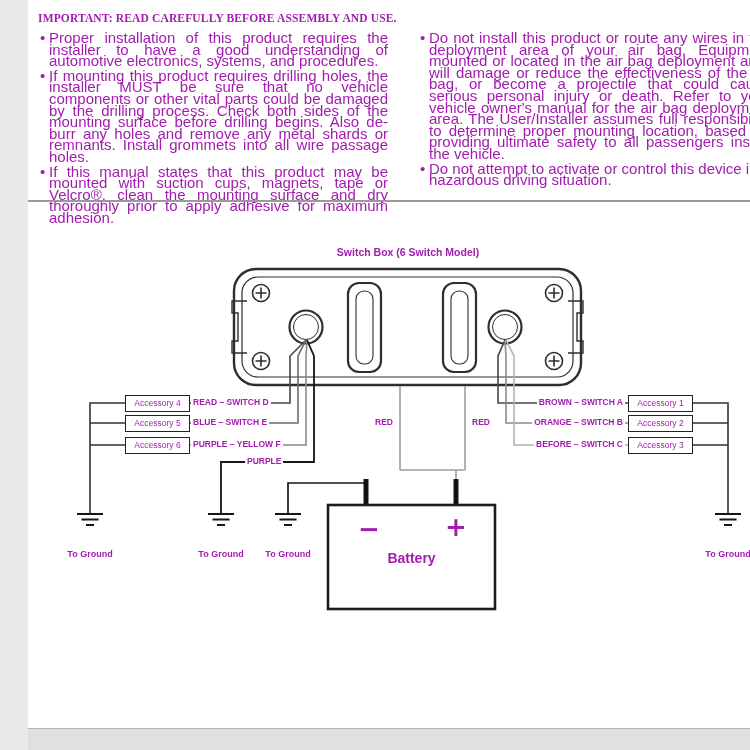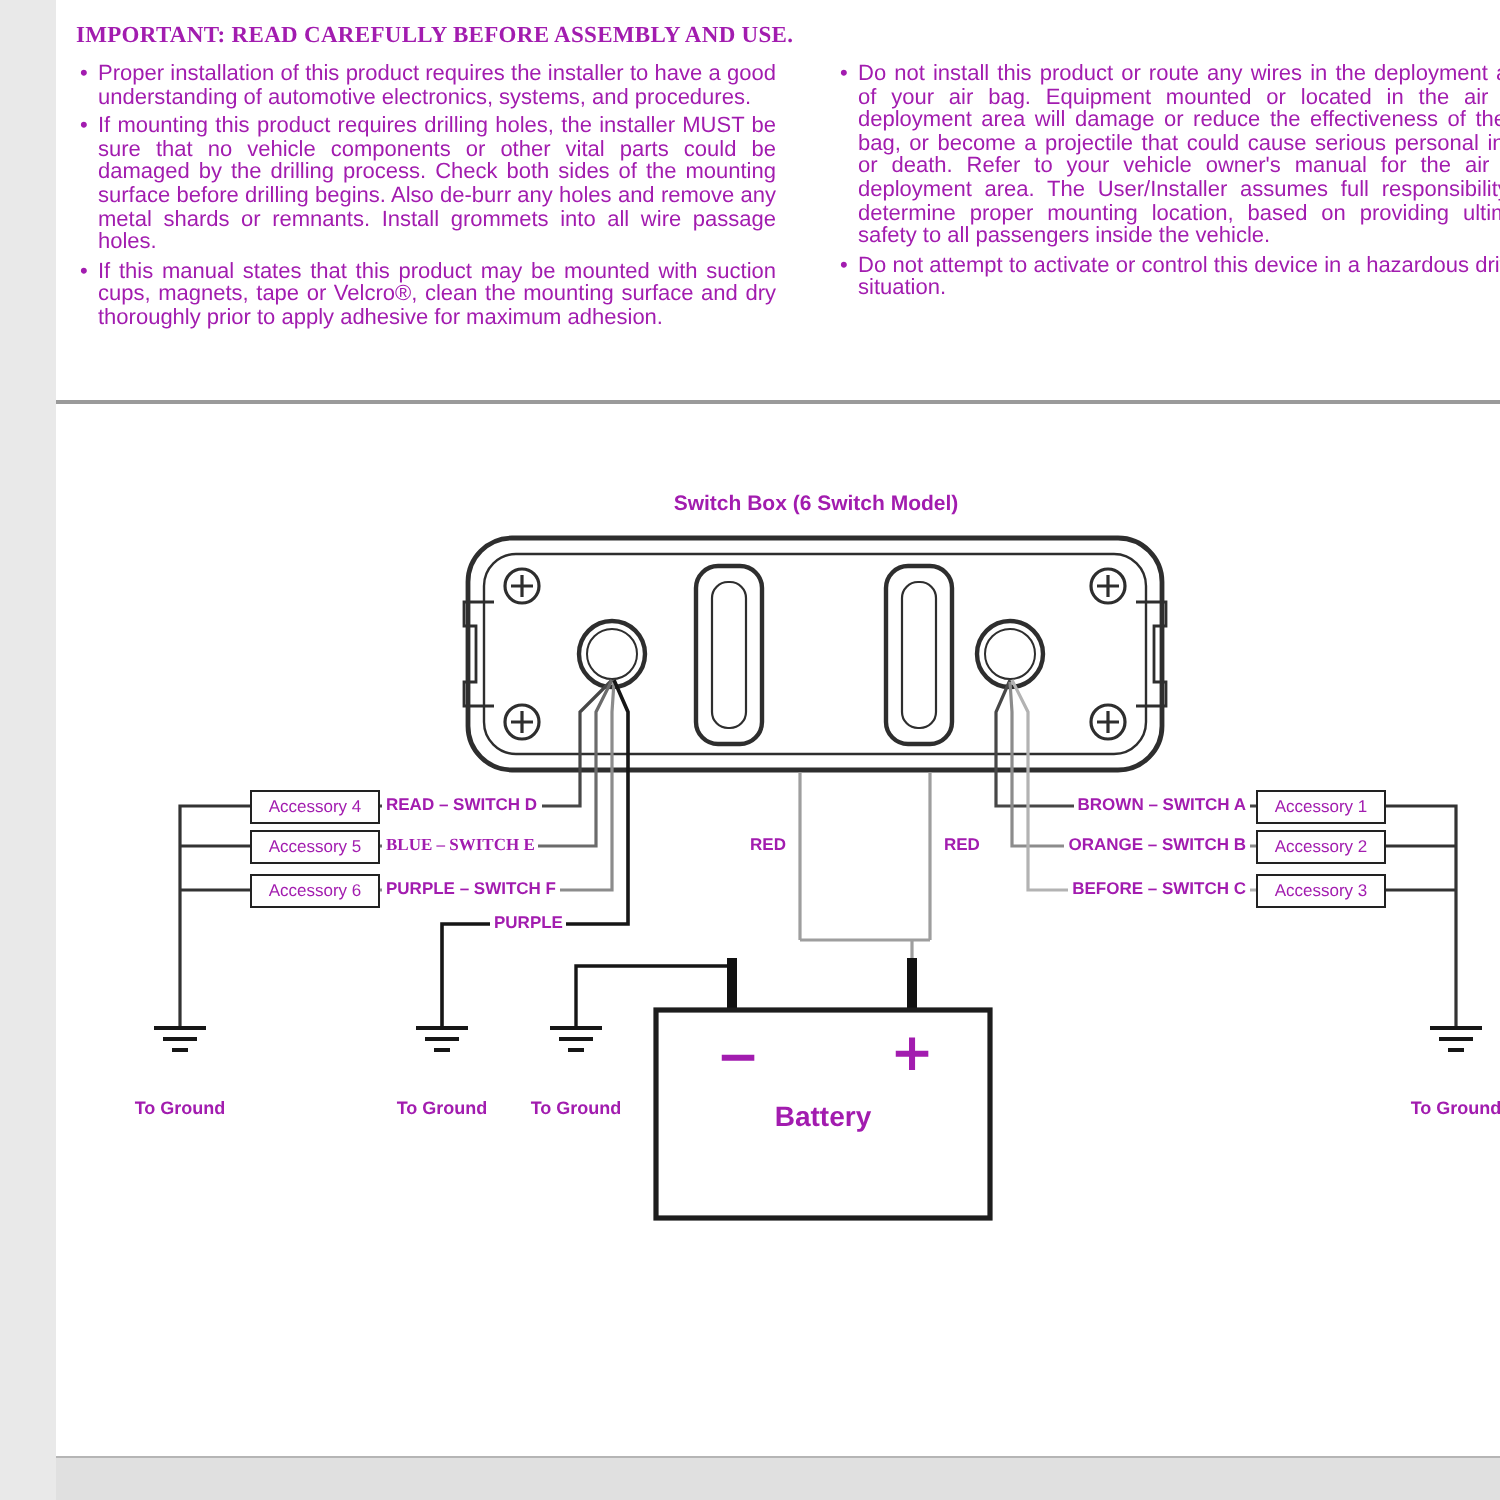--- a/index.html
+++ b/index.html
@@ -7,21 +7,21 @@
     position:relative; width:750px; height:750px; background:#ffffff;
     font-family:"Liberation Sans", sans-serif; color:#a21caf; overflow:hidden;margin-left:28px;
   }
   
   .notice { position:absolute; left:10px; top:12px; width:732px; }
   .notice-heading {
     font-family:"Liberation Serif", serif; font-weight:bold; font-size:11.5px;
     letter-spacing:.15px; margin-bottom:8px;
   }
   .notice-cols { display:flex; gap:30px; }
-  ul.col { list-style:none; margin:0; padding:0; width:350px; font-size:11px;
+  ul.col { list-style:none; margin:0; padding:0; width:350px; font-size:15px;
            line-height:11.6px; text-align:justify; }
   ul.col.right { width:352px; }
   ul.col li { position:relative; padding-left:11px; margin-bottom:3px; }
   ul.col li::before { content:"\2022"; position:absolute; left:2px; }
 
   .divider { position:absolute; left:0; top:200px; width:750px; border-top:2px solid #9a9a9a; }
 
   
   .diagram-title { position:absolute; left:0; top:246px; width:760px; text-align:center;
                    font-weight:bold; font-size:10.5px; }
@@ -134,22 +134,22 @@
 
   <div class="acc-box" style="left:97px; top:395px;">Accessory 4</div>
   <div class="acc-box" style="left:97px; top:415px;">Accessory 5</div>
   <div class="acc-box" style="left:97px; top:437px;">Accessory 6</div>
 
   <div class="acc-box" style="left:600px; top:395px;">Accessory 1</div>
   <div class="acc-box" style="left:600px; top:415px;">Accessory 2</div>
   <div class="acc-box" style="left:600px; top:437px;">Accessory 3</div>
 
   <div class="wire-label" style="left:163px; top:397px;">READ – SWITCH D</div>
-  <div class="wire-label" style="left:163px; top:417px;font-family:Liberation Serif, serif;">BLUE – SWITCH E</div>
-  <div class="wire-label" style="left:163px; top:439px;">PURPLE – SWITCH F</div>
+  <div class="wire-label" style="left:163px; top:417px;">BLUE – SWITCH E</div>
+  <div class="wire-label" style="left:163px; top:439px;">PURPLE – YELLOW F</div>
   <div class="wire-label" style="left:217px; top:456px;">PURPLE</div>
   <div class="wire-label" style="right:153px; top:397px;">BROWN – SWITCH A</div>
   <div class="wire-label" style="right:153px; top:417px;">ORANGE – SWITCH B</div>
   <div class="wire-label" style="right:153px; top:439px;">BEFORE – SWITCH C</div>
   <div class="wire-label" style="right:383px; top:417px;">RED</div>
   <div class="wire-label" style="left:442px; top:417px;">RED</div>
 
   <div class="term minus">−</div>
   <div class="term plus">+</div>
   <div class="battery-label">Battery</div>

